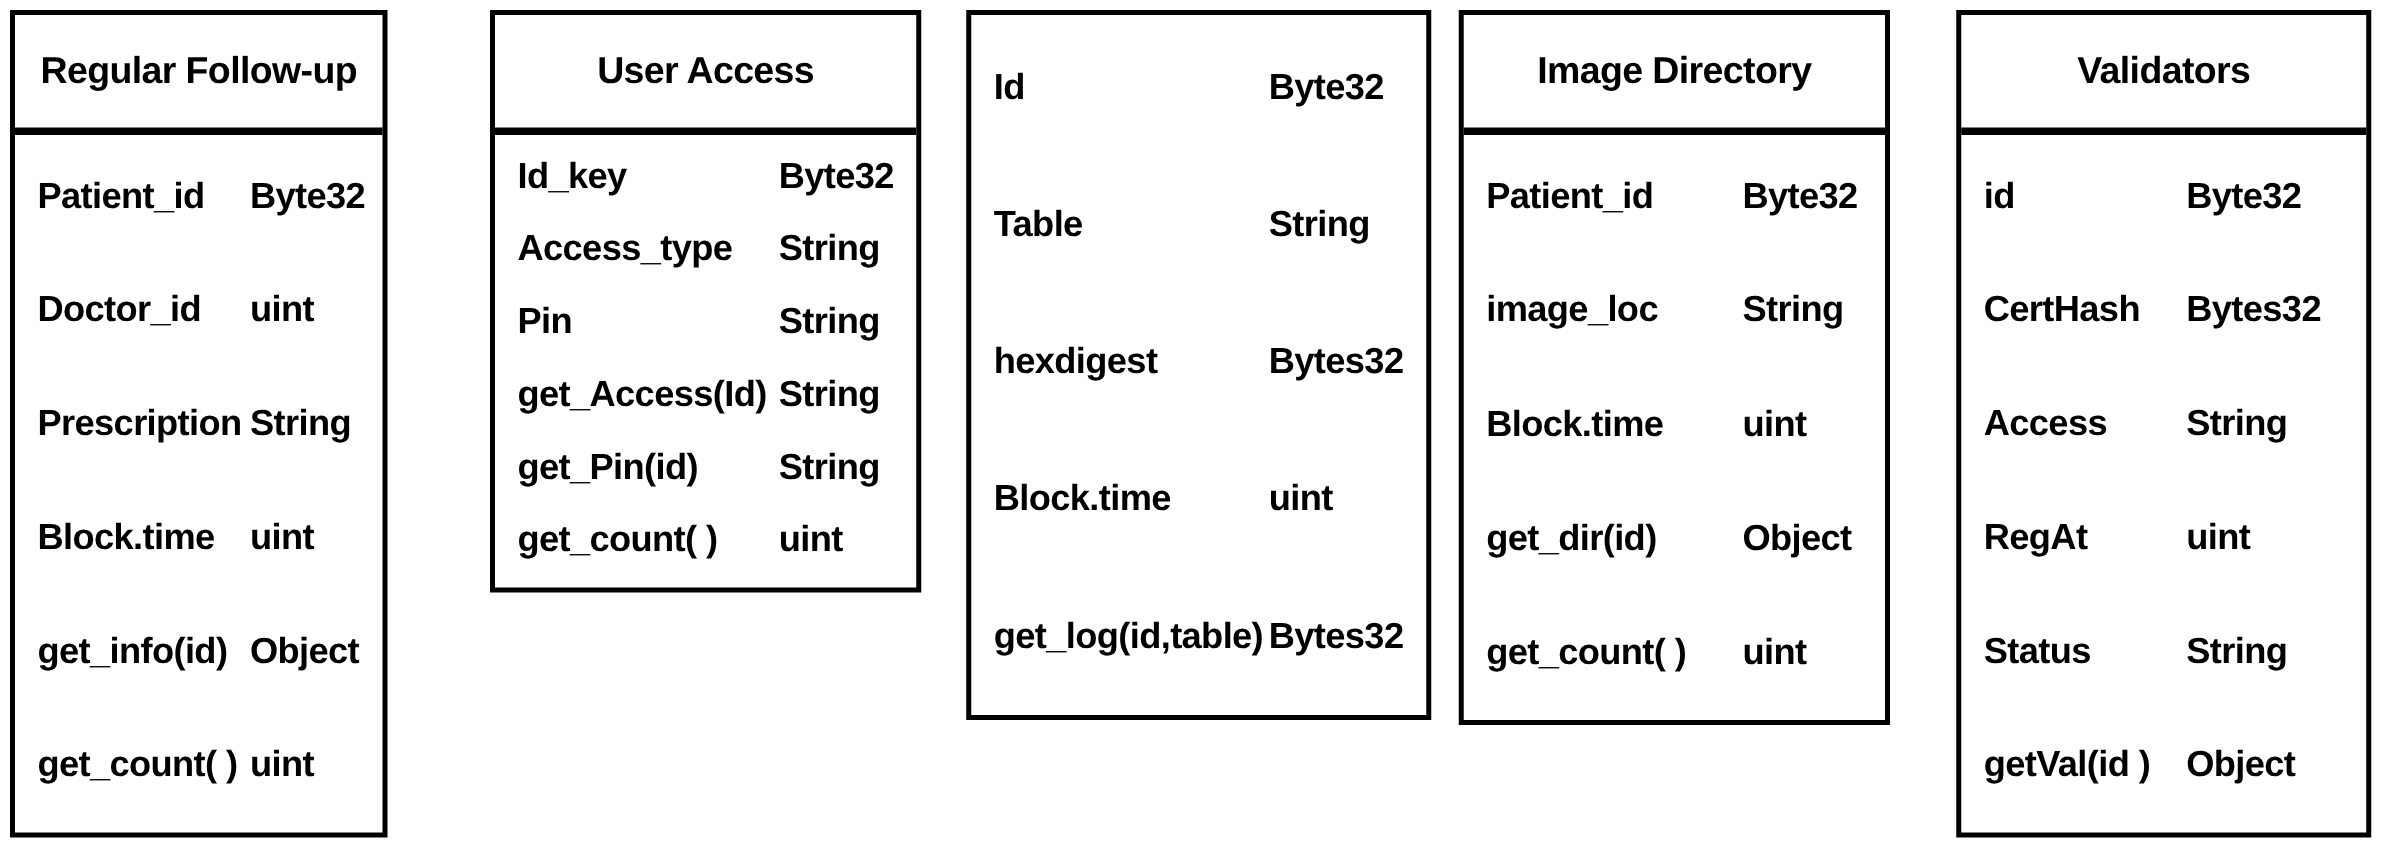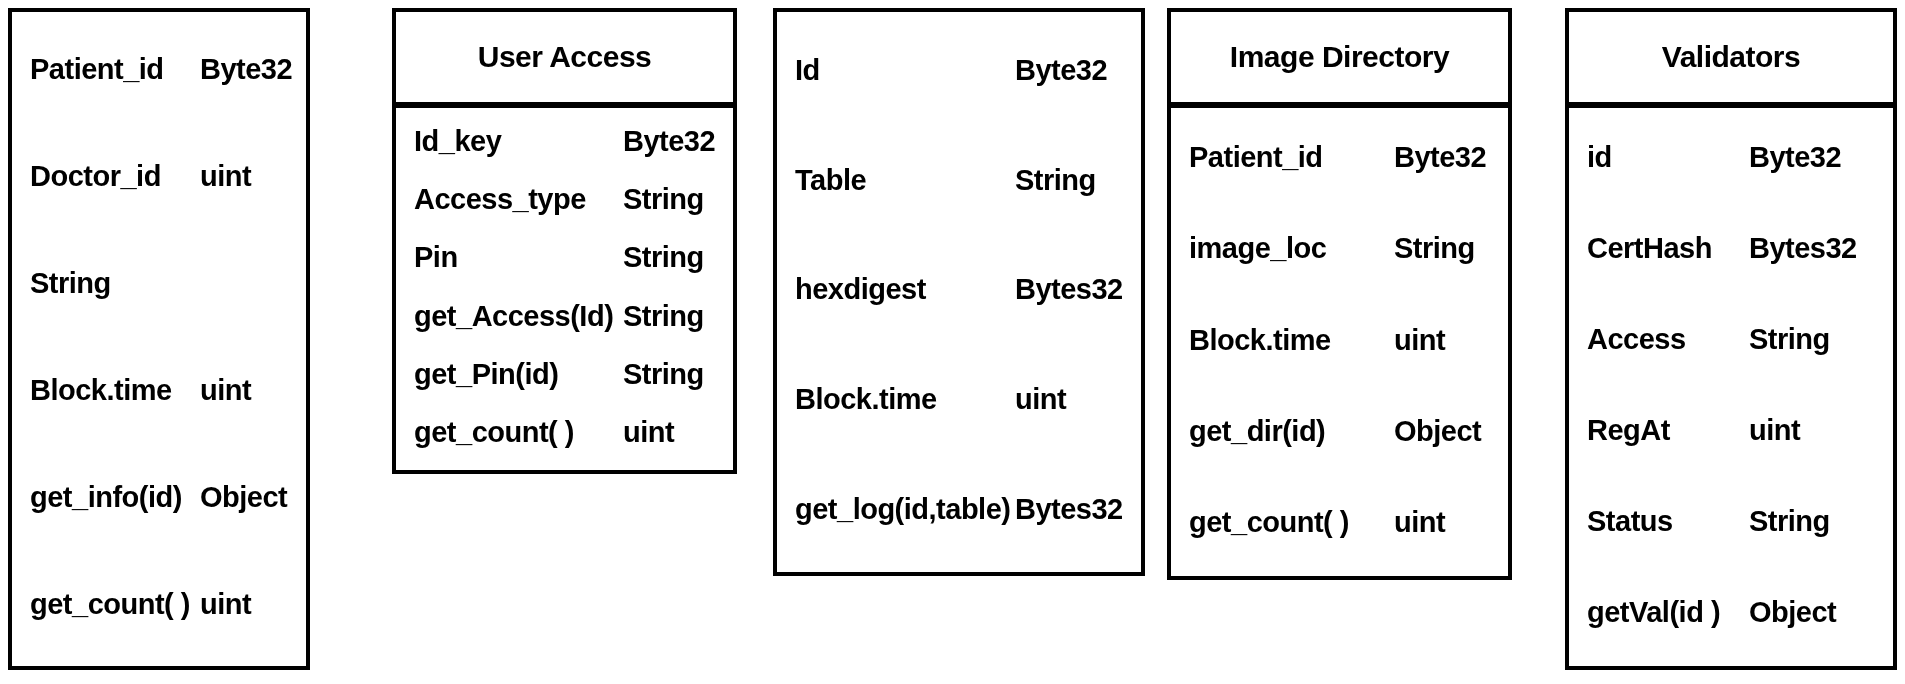--- a/index.html
+++ b/index.html
@@ -71,32 +71,34 @@
   .class-box:nth-of-type(3) .attr-type { width: 112px; }
   .class-box:nth-of-type(4) .attr-type { width: 100px; }
   .class-box:nth-of-type(5) .attr-type { width: 130px; }
 </style>
 </head>
 <body>
 
 <div class="canvas">
   <div class="diagram" id="diagram">
   <section class="class-box">
+    <header class="class-title">Regular Follow-up</header>
     <div class="rows">
   <div class="row">
     <span class="attr-name">Patient_id</span>
     <span class="attr-type">Byte32</span>
   </div>
 
   <div class="row">
     <span class="attr-name">Doctor_id</span>
     <span class="attr-type">uint</span>
   </div>
 
   <div class="row">
+    <span class="attr-name">Prescription</span>
     <span class="attr-type">String</span>
   </div>
 
   <div class="row">
     <span class="attr-name">Block.time</span>
     <span class="attr-type">uint</span>
   </div>
 
   <div class="row">
     <span class="attr-name">get_info(id)</span>

